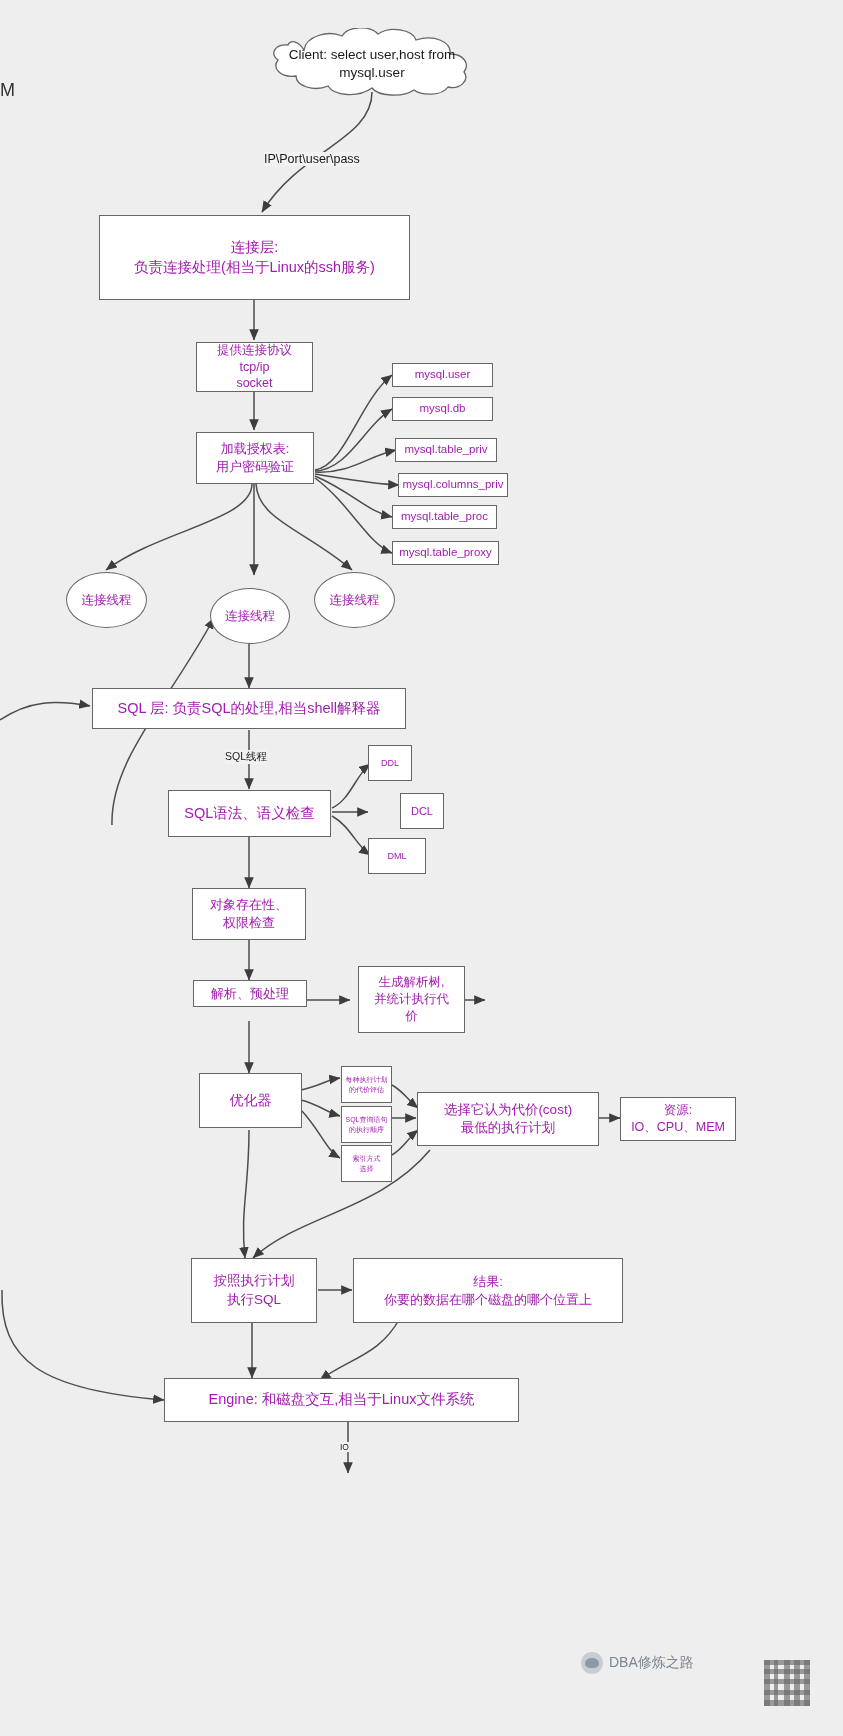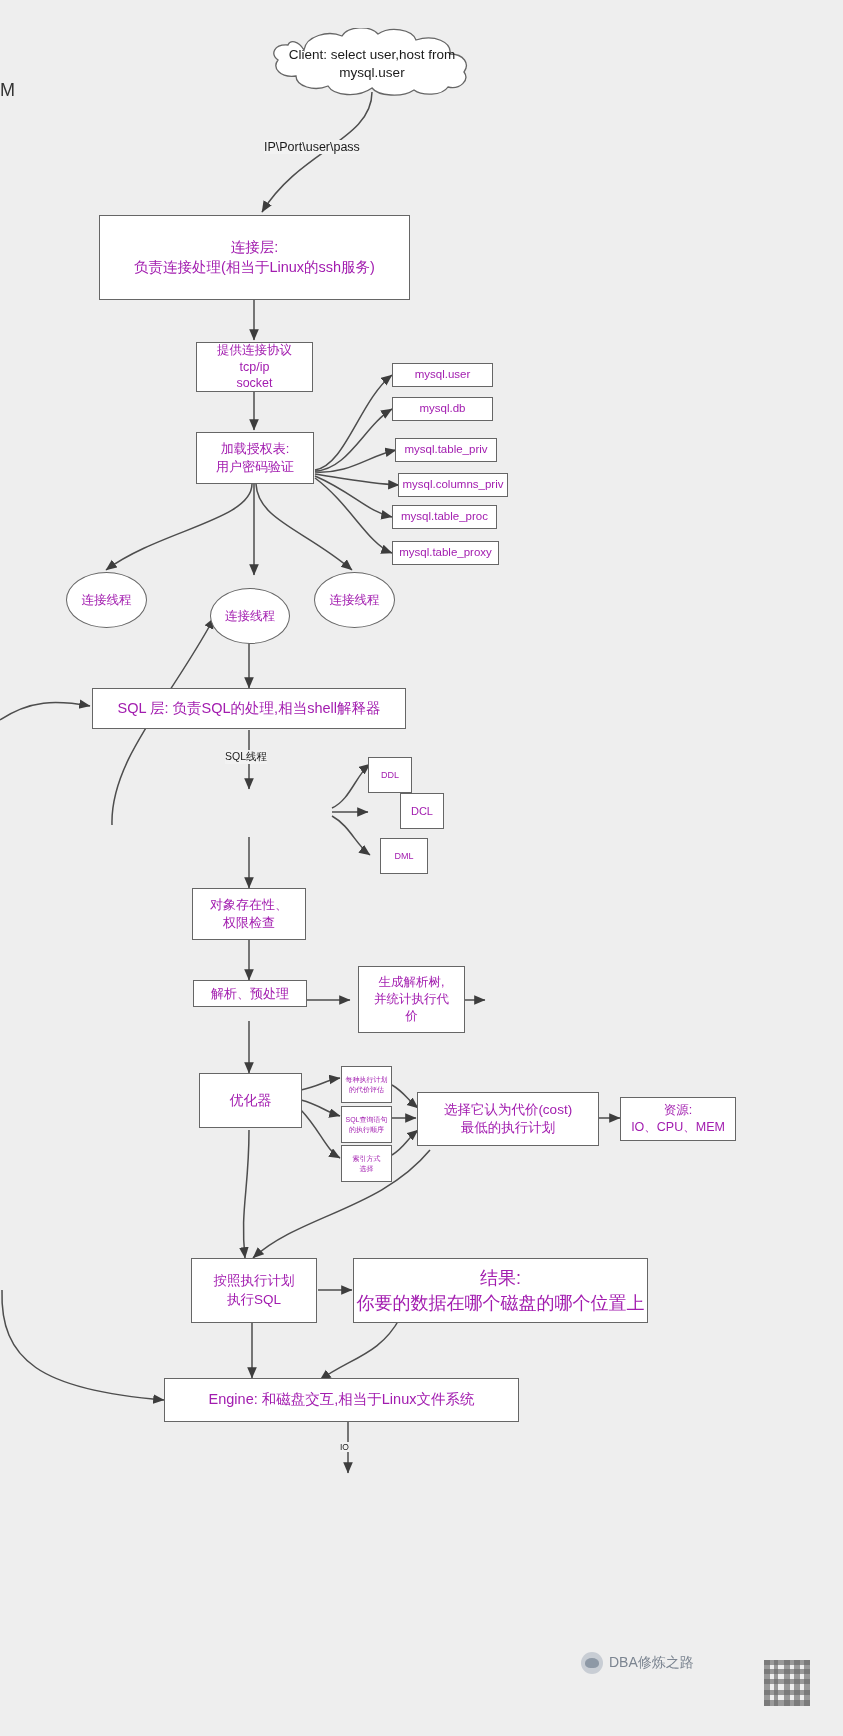--- a/index.html
+++ b/index.html
@@ -184,21 +184,21 @@
                C220,26 226,36 220,44 C226,52 216,62 204,59
                C198,68 178,68 170,62 C158,70 134,68 128,60
                C114,70 90,68 84,58 C70,64 52,58 52,48
                C36,50 28,40 34,32 C26,26 30,16 44,17
                C46,12 54,12 60,22 Z" fill="#ffffff" stroke="#666666" stroke-width="1.3"></path>
     </svg>
   </div>
   <div class="cloud-text" style="left:256px; top:46px; width:232px; font-size:13.5px;">Client:  select user,host from
 mysql.user</div>
 
-  <div class="edge-label" style="left:264px; top:140px; font-size:12.5px;">IP\Port\user\pass</div>
+  <div class="edge-label" style="left:264px; top:152px; font-size:12.5px;">IP\Port\user\pass</div>
 
   <div class="edge-label" style="left:225px; top:750px; font-size:10.5px;">SQL线程</div>
 
   <div class="edge-label" style="left:340px; top:1442px; font-size:8.5px;">IO</div>
 
   <div class="node" style="left:99px; top:215px; width:311px; height:85px; font-size:14.5px;">连接层:
 负责连接处理(相当于Linux的ssh服务)</div>
 
   <div class="node" style="left:196px; top:342px; width:117px; height:50px; font-size:12.5px;">提供连接协议
 tcp/ip
@@ -213,28 +213,29 @@
   <div class="node" style="left:398px; top:473px; width:110px; height:24px; font-size:11.5px;">mysql.columns_priv</div>
   <div class="node" style="left:392px; top:505px; width:105px; height:24px; font-size:11.5px;">mysql.table_proc</div>
   <div class="node" style="left:392px; top:541px; width:107px; height:24px; font-size:11.5px;">mysql.table_proxy</div>
 
   <div class="node ellipse" style="left:66px; top:572px; width:81px; height:56px; font-size:12.5px;">连接线程</div>
   <div class="node ellipse" style="left:210px; top:588px; width:80px; height:56px; font-size:12.5px;">连接线程</div>
   <div class="node ellipse" style="left:314px; top:572px; width:81px; height:56px; font-size:12.5px;">连接线程</div>
 
   <div class="node" style="left:92px; top:688px; width:314px; height:41px; font-size:14.5px;">SQL 层:  负责SQL的处理,相当shell解释器</div>
 
-
-  <div class="node" style="left:368px; top:745px; width:44px; height:36px; font-size:9px;margin-top:12px;">
+  <div class="node" style="left:168px; top:790px; width:163px; height:47px; font-size:14.5px;">SQL语法、语义检查</div>
+
+  <div class="node" style="left:368px; top:745px; width:44px; height:36px; font-size:9px;">
     <span>DDL</span>
   </div>
   <div class="node" style="left:368px; top:793px; width:44px; height:36px; font-size:11px;margin-left:32px;">
     <span>DCL</span>
   </div>
-  <div class="node" style="left:380px; top:838px; width:48px; height:36px; font-size:9px;">
+  <div class="node" style="left:368px; top:838px; width:58px; height:36px; font-size:9px;">
     <span>DML</span>
   </div>
 
   <div class="node" style="left:192px; top:888px; width:114px; height:52px; font-size:13px;">对象存在性、
 权限检查</div>
 
   <div class="node" style="left:193px; top:980px; width:114px; height:27px; font-size:13px;">解析、预处理</div>
 
   <div class="node" style="left:351px; top:966px; width:107px; height:67px; font-size:12.5px;margin-left:7px;">生成解析树,
 并统计执行代
@@ -252,21 +253,21 @@
 
   <div class="node" style="left:417px; top:1092px; width:182px; height:54px; font-size:13.5px;">选择它认为代价(cost)
 最低的执行计划</div>
 
   <div class="node" style="left:620px; top:1097px; width:116px; height:44px; font-size:12.5px;">资源:
 IO、CPU、MEM</div>
 
   <div class="node" style="left:191px; top:1258px; width:126px; height:65px; font-size:13.5px;">按照执行计划
 执行SQL</div>
 
-  <div class="node" style="left:353px; top:1258px; width:295px; height:65px; font-size:18px;">结果:
+  <div class="node" style="left:353px; top:1258px; width:270px; height:65px; font-size:13px;">结果:
 你要的数据在哪个磁盘的哪个位置上</div>
 
   <div class="node" style="left:164px; top:1378px; width:355px; height:44px; font-size:14.5px;">Engine:  和磁盘交互,相当于Linux文件系统</div>
 
 
   <div class="wm" style="left:581px; top:1652px;">
     <div class="wm-logo"></div>
     <div class="wm-text" style="font-size:14px;">DBA修炼之路</div>
   </div>
   <div class="qr" style="left:764px; top:1660px;"></div>

